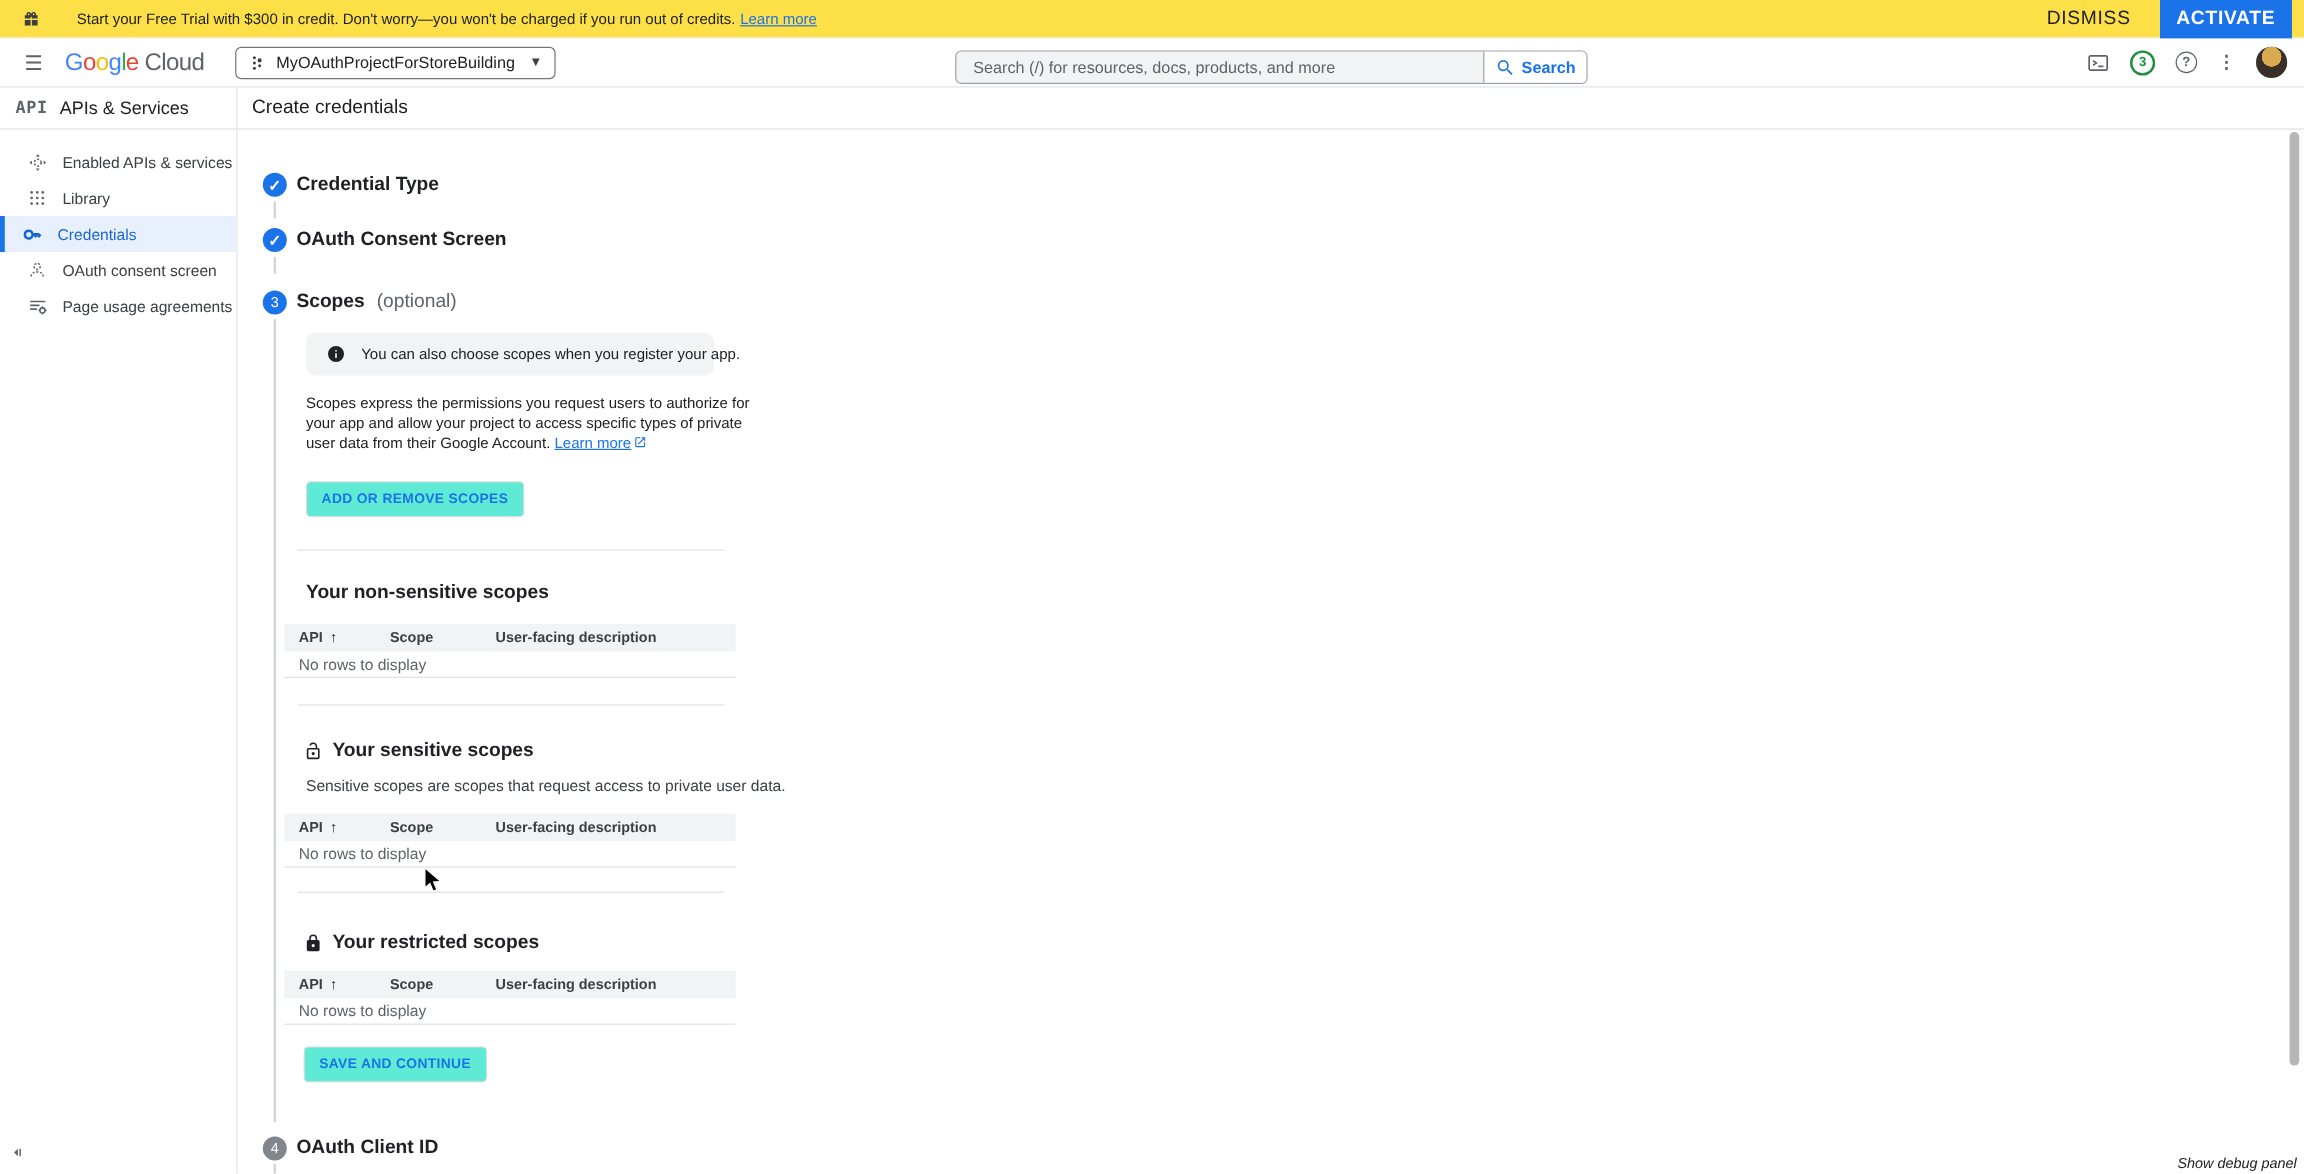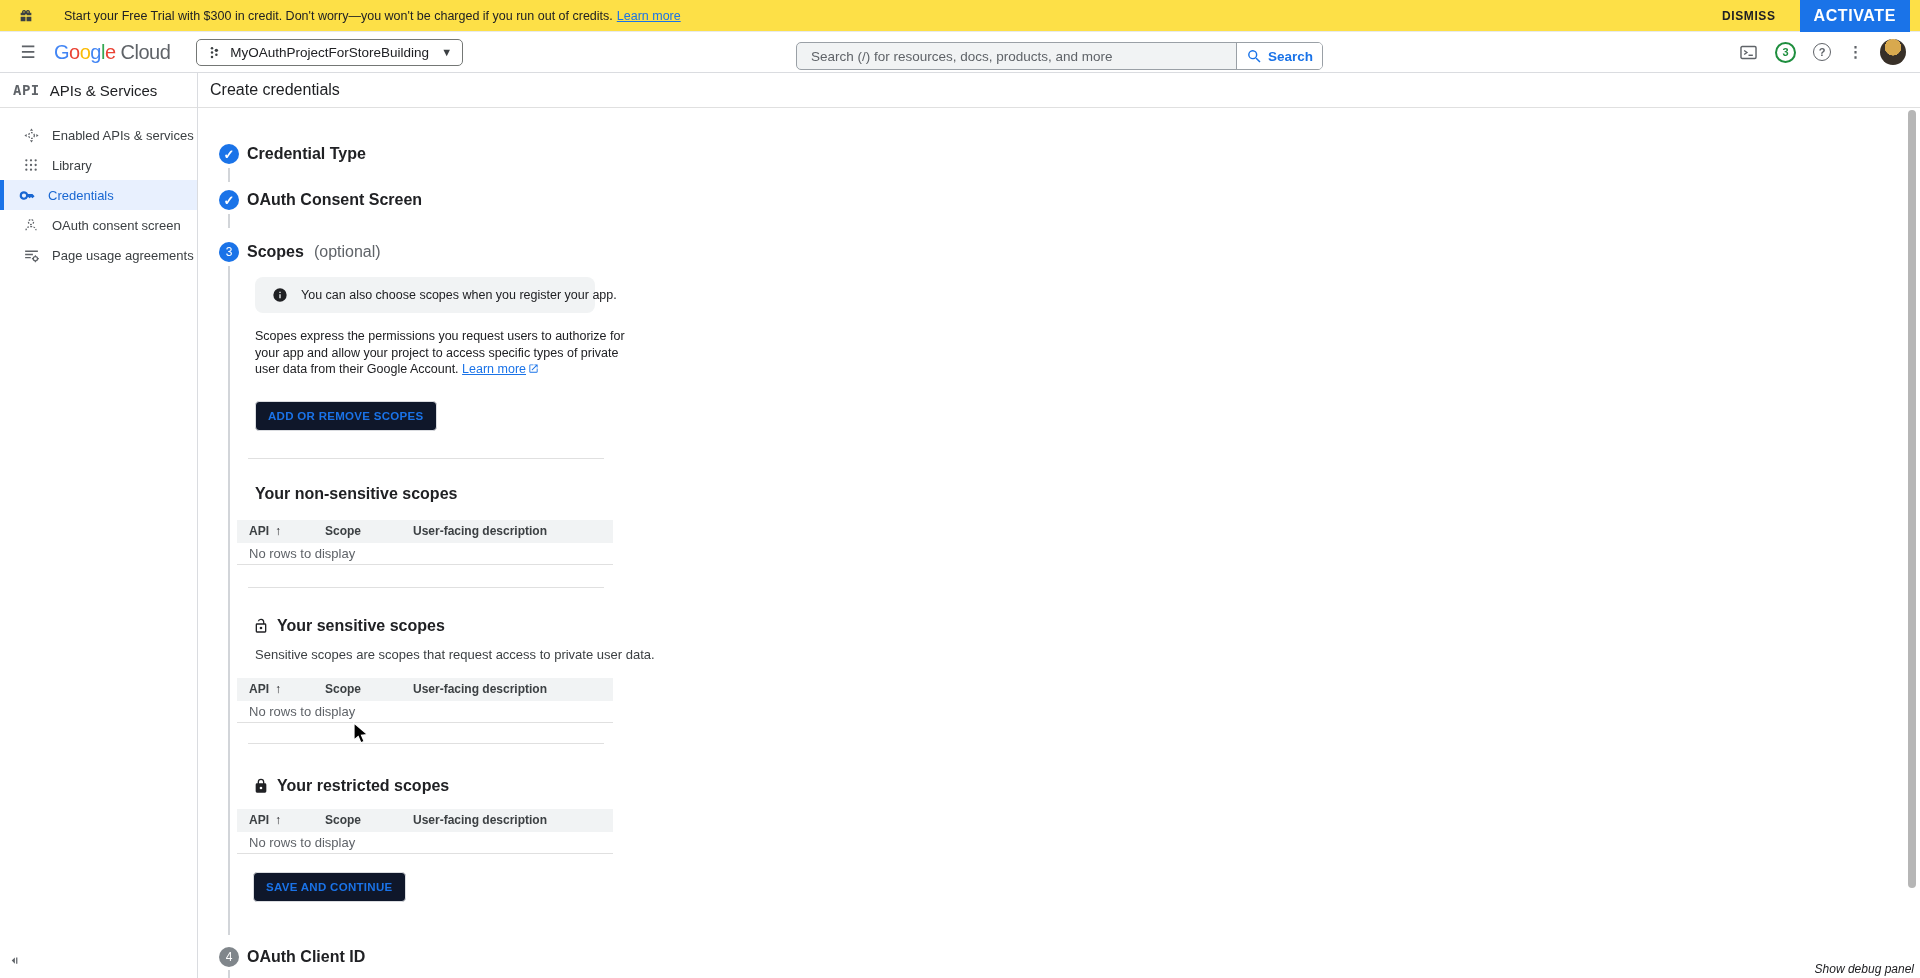--- a/index.html
+++ b/index.html
@@ -5,21 +5,21 @@
   * { margin:0; padding:0; box-sizing:border-box; }
   html,body { width:1920px; height:978px; overflow:hidden; background:#fff;
     font-family:"Liberation Sans", sans-serif; color:#202124; }
 
   
   .banner { position:absolute; left:0; top:0; width:1920px; height:32px; background:#fde047;
     border-bottom:1px solid #e8eaed; display:flex; align-items:center; padding:0 10px 0 18px; }
   .banner-msg { margin-left:30px; font-size:12.5px; color:#202124; }
   .banner-link { color:#1a73e8; text-decoration:underline; margin-left:4px; cursor:pointer; }
   .banner-actions { margin-left:auto; display:flex; align-items:center; gap:16px; }
-  .btn-dismiss { font-size:12px; font-weight:700; letter-spacing:.6px; color:#202124;
+  .btn-dismiss { font-size:16px; font-weight:400; letter-spacing:.6px; color:#202124;
     background:none; border:none; padding:6px 8px; cursor:pointer; }
   .btn-activate { font-size:16px; font-weight:700; letter-spacing:.6px; color:#fff;
     background:#1a73e8; border:none; border-radius:4px; padding:17px 14px; cursor:pointer; }
 
   
   .topbar { position:absolute; left:0; top:32px; width:1920px; height:41px; background:#fff;
     border-bottom:1px solid #dadce0; display:flex; align-items:center; padding-left:16px; }
   .hamburger { font-size:17px; color:#5f6368; width:24px; text-align:center; cursor:pointer; }
   .gc-logo { display:flex; align-items:baseline; margin-left:14px; font-size:20px; font-weight:500; letter-spacing:-0.5px; }
   .gl-b{color:#4285F4}.gl-r{color:#EA4335}.gl-y{color:#FBBC05}.gl-g{color:#34A853}
@@ -79,21 +79,21 @@
   .connector { position:absolute; left:30px; width:1.5px; background:#d2d5d9; }
 
   .scopes-block { position:absolute; left:39px; top:169px; width:376px; }
   .info-box { height:36px; background:#f1f3f4; border-radius:8px; margin:0 18px 0 18px;
     display:flex; align-items:center; }
   .info-box .info-ic { margin-left:17px; display:flex; }
   .info-text { margin-left:13px; font-size:12.5px; color:#202124; white-space:nowrap; }
   .scope-desc { margin:15px 0 0 18px; width:384px; font-size:12.5px; line-height:16.5px; color:#202124; }
   .link { color:#1a73e8; text-decoration:underline; cursor:pointer; }
   .launch-ic { display:inline-block; vertical-align:-1px; margin-left:2px; }
-  .btn-outline { display:inline-block; margin:22px 0 0 18px; padding:8px 12px; background:#0f172a;
+  .btn-outline { display:inline-block; margin:22px 0 0 18px; padding:8px 12px; background:#5eead4;
     border:1px solid #dadce0; border-radius:4px; color:#1a73e8; font-size:11.5px; font-weight:700;
     letter-spacing:.3px; cursor:pointer; font-family:"Liberation Sans",sans-serif; }
   .divider { border-top:1px solid #e0e0e0; margin:27px 9px 0 11px; }
   .sect-head { margin:26px 0 0 16px; display:flex; align-items:center; gap:8px;
     font-size:16px; font-weight:700; color:#202124; }
   .sect-head.noicon { margin-left:18px; }
   .sect-sub { margin:12px 0 0 18px; font-size:13px; color:#3c4043; white-space:nowrap; }
   .sect-sub.wrap { white-space:normal; width:380px; line-height:17px; }
 
   .scope-table { margin-top:17px; width:100%; }

